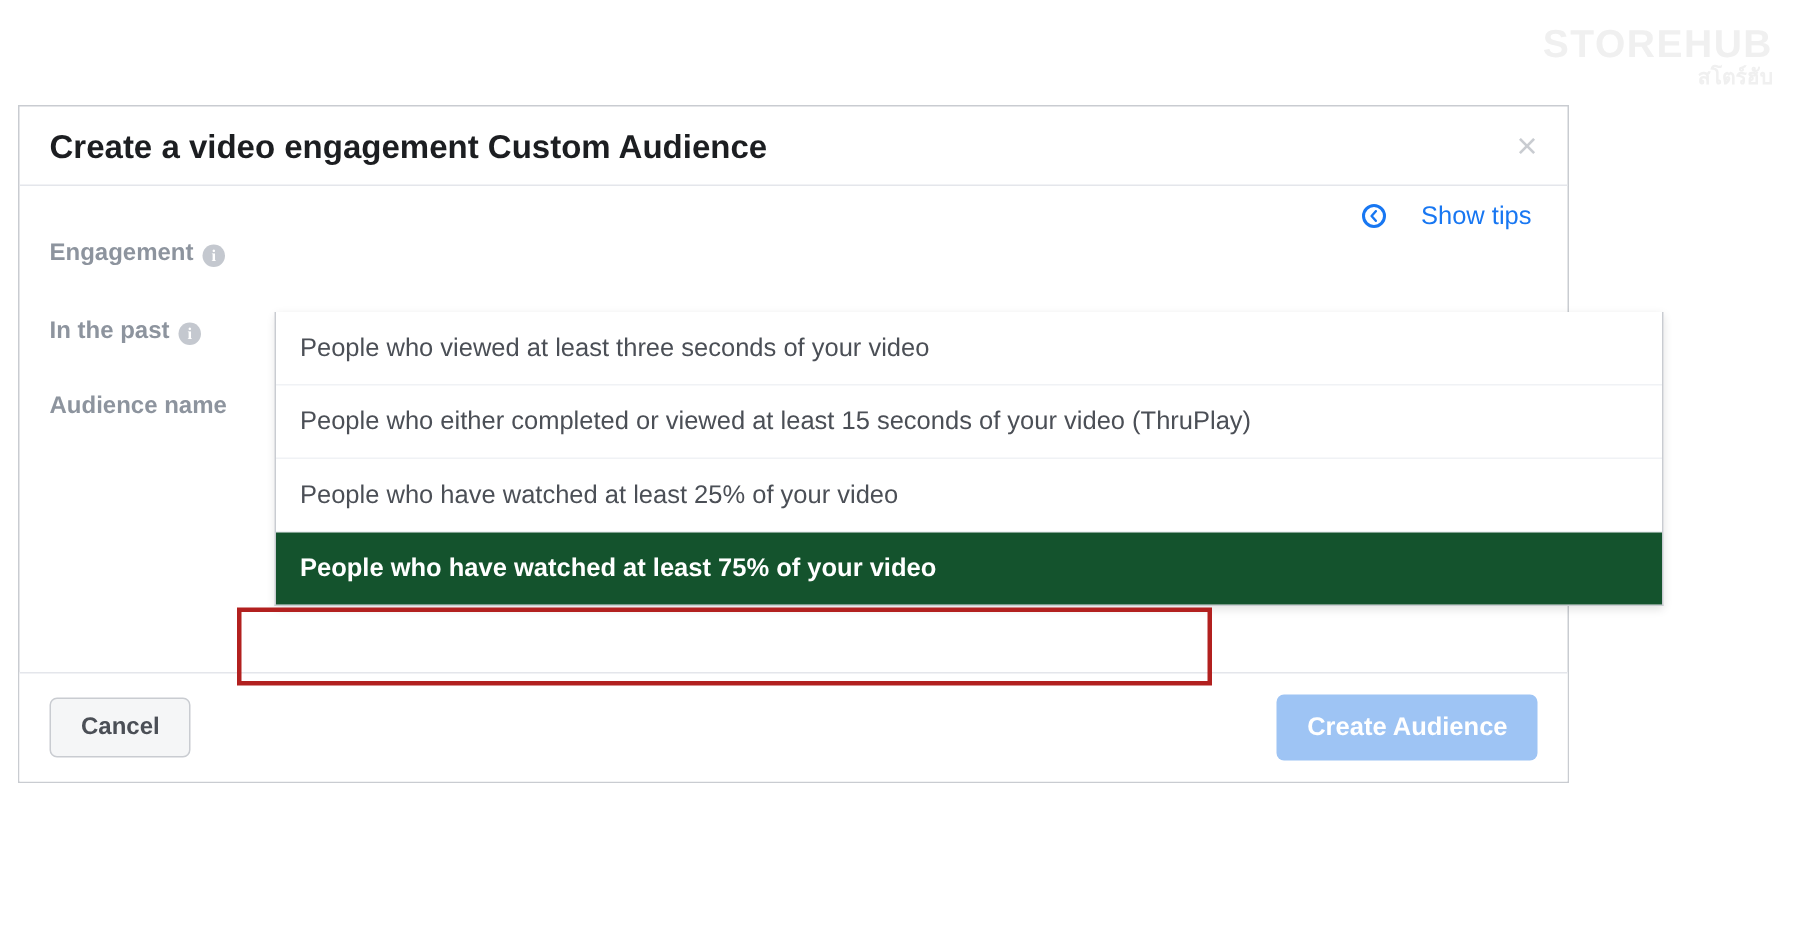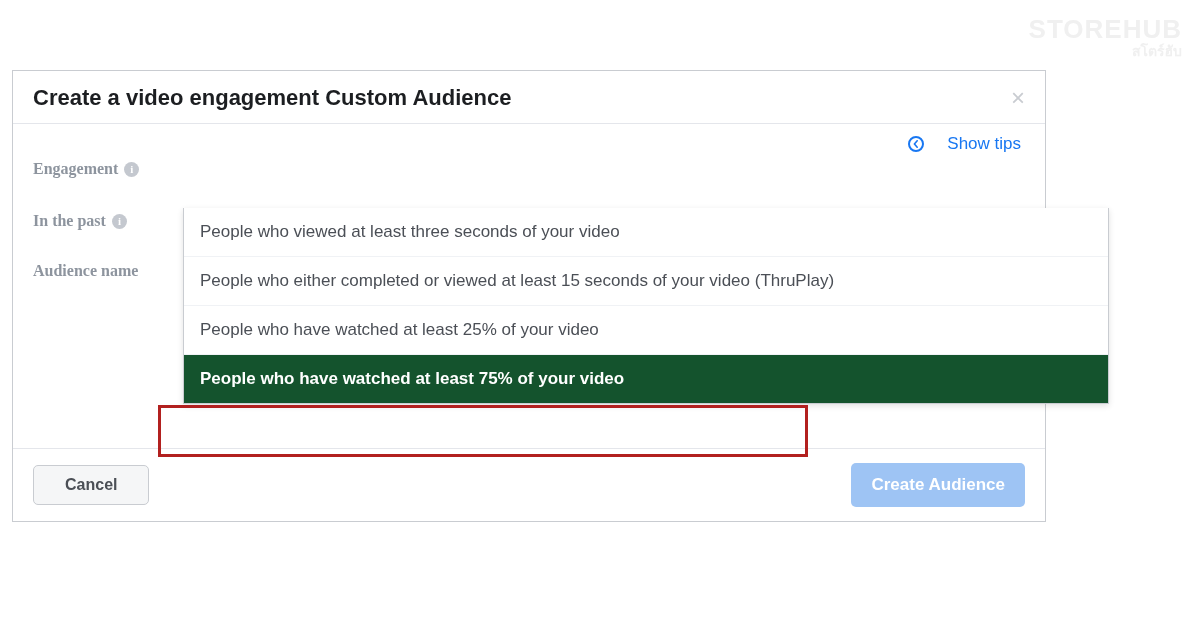--- a/index.html
+++ b/index.html
@@ -25,21 +25,21 @@
 
   .tips-row { display: flex; justify-content: flex-end; padding: 10px 24px 4px; }
   .show-tips { display: inline-flex; align-items: center; gap: 23px; color: #1877f2; font-size: 17px; cursor: pointer; }
   .tips-icon { width: 16px; height: 16px; border: 2px solid #1877f2; border-radius: 50%; display: inline-flex; align-items: center; justify-content: center; }
   .tips-icon svg { display:block; }
 
   .body { padding: 0 24px 0 10px; position: relative; }
 
   .row { display:flex; align-items:center; }
   .label-col { width: 160px; flex: 0 0 160px; padding-left: 10px; }
-  .label { font-size: 16px; color: #8d949e; font-weight: 600; display:inline-flex; align-items:center; gap:6px;font-family:Liberation Serif, serif; }
+  .label { font-size: 16px; color: #8d949e; font-weight: 600; display:inline-flex; align-items:flex-end; gap:6px; }
   .info-icon { width:15px; height:15px; border-radius:50%; background:#c4c8cf; display:inline-block; position:relative; }
   .info-icon::after { content:"i"; position:absolute; top:50%; left:50%; transform:translate(-50%,-52%); color:#fff; font-size:11px; font-weight:700; font-family: Georgia, serif; }
 
   .field-col { flex:1; }
   .combo {
     display:flex; align-items:center; border:1px solid #c9ccd1; border-radius:3px; height:46px; background:#fff;
   }
   .combo-cursor { width:1px; height:22px; background:#1c1e21; margin-left:12px; margin-right:2px; }
   .combo-placeholder { flex:1; font-size:17px; color:#8d949e; padding-right:12px; }
   .combo-browse { border-left:1px solid #d9dde3; height:100%; display:flex; align-items:center; padding:0 18px; font-size:16px; color:#1c1e21; font-weight:600; cursor:pointer; }
@@ -49,21 +49,21 @@
   .row.past .label-col { padding-left: 10px; }
   .row.name { margin-top: 32px; }
   .row.name .label { color:#8d949e; }
 
   .footer {
     position:absolute; bottom:0; left:0; right:0; border-top:1px solid #e4e6eb;
     display:flex; align-items:center; justify-content:space-between; padding:14px 20px;
     background:#fff;
   }
   .btn { font-size:16px; border-radius:5px; cursor:pointer; display:inline-flex; align-items:center; justify-content:center; }
-  .btn-cancel { border:1px solid #c9ccd1; background:#f5f6f7; color:#4b4f56; padding:10px 31px; font-weight:600; }
+  .btn-cancel { border:1px solid #c9ccd1; background:#f5f6f7; color:#4b4f56; padding:10px 20px; font-weight:600; }
   .btn-primary { border:none; background:#9ec4f4; color:#fff; padding:12px 20px; font-weight:700; font-size:17px; }
 
   
   .dropdown {
     position:absolute; left:170px; top:48px; width:926px;
     border:1px solid #c9ccd1; border-top:none; background:#fff;
     box-shadow: 0 2px 6px rgba(0,0,0,0.12);
     z-index:10;
   }
   .dd-item { padding:14px 16px; font-size:17px; color:#4b4f56; cursor:pointer; border-top:1px solid #f0f2f5; }

